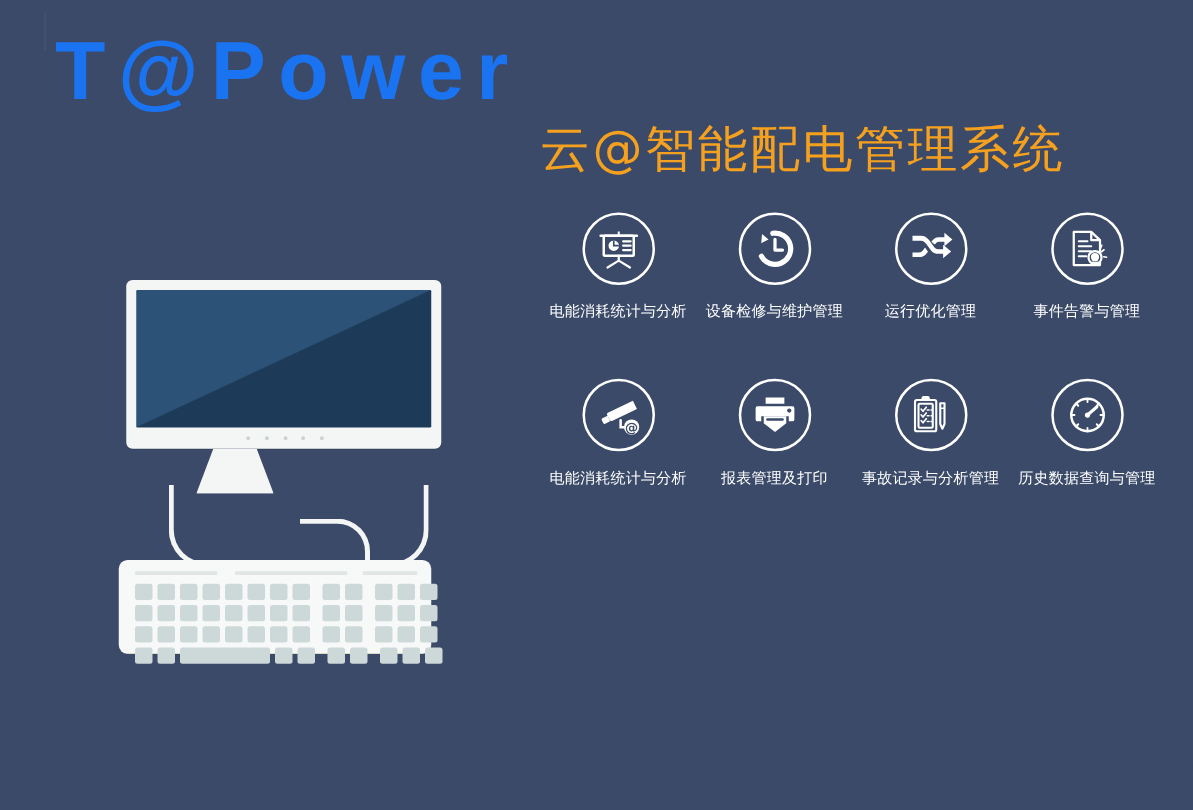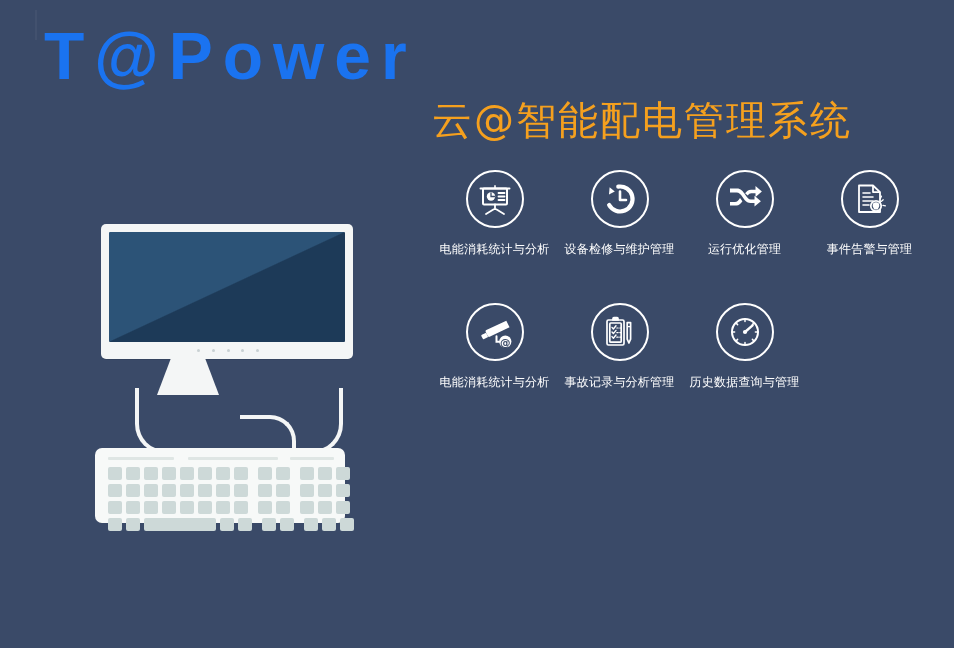--- a/index.html
+++ b/index.html
@@ -296,20 +296,34 @@
             <path d="M19.5 20.2v5.6h6.2" stroke="#fff" stroke-width="2" fill="none" stroke-linecap="round"></path>
             <circle cx="28.3" cy="25.6" r="6.1" fill="#fff"></circle>
             <text x="28.3" y="29.6" text-anchor="middle" font-size="10.5" fill="#3a4a68" font-family="'DejaVu Sans', sans-serif" font-weight="700">@</text>
           </svg>
         </span>
       </div>
       <div class="flabel">电能消耗统计与分析</div>
     </div>
 
 
+    <div class="feature">
+      <div class="fcircle">
+        <span>
+          <svg width="34" height="34" viewBox="0 0 34 34" fill="#fff">
+            <path d="M9.5 3h15v5h-15z"></path>
+            <path d="M3 10h28a1.5 1.5 0 0 1 1.5 1.5v9A1.5 1.5 0 0 1 31 22h-3v-4H6v4H3a1.5 1.5 0 0 1-1.5-1.5v-9A1.5 1.5 0 0 1 3 10z"></path>
+            <circle cx="28.4" cy="13.4" r="1.7" fill="#3a4a68"></circle>
+            <path d="M8 18h18v5.5l-9 7-9-7z"></path>
+            <path d="M11 20.6h12" stroke="#3a4a68" stroke-width="2.1" stroke-linecap="round"></path>
+          </svg>
+        </span>
+      </div>
+      <div class="flabel">报表管理及打印</div>
+    </div>
 
     <div class="feature">
       <div class="fcircle">
         <span>
           <svg width="34" height="34" viewBox="0 0 34 34" stroke="#fff" fill="none" stroke-width="1.7">
             <rect x="4" y="5" width="17" height="25" rx="1.5"></rect>
             <rect x="6.8" y="8" width="11.4" height="19.2" rx="1"></rect>
             <path d="M10 5V3.6a.9.9 0 0 1 .9-.9h3.2a.9.9 0 0 1 .9.9V5z" fill="#fff"></path>
             <path d="M9 12.4l1.4 1.6 2.6-3.2M9 17l1.4 1.6 2.6-3.2M9 21.6l1.4 1.6 2.6-3.2" stroke-width="1.4" stroke-linecap="round" stroke-linejoin="round"></path>
             <path d="M13.8 13h4M13.8 17.6h4M13.8 22.2h4" stroke-width="1.2" stroke-linecap="round" stroke-dasharray="1.4 1.6"></path>

